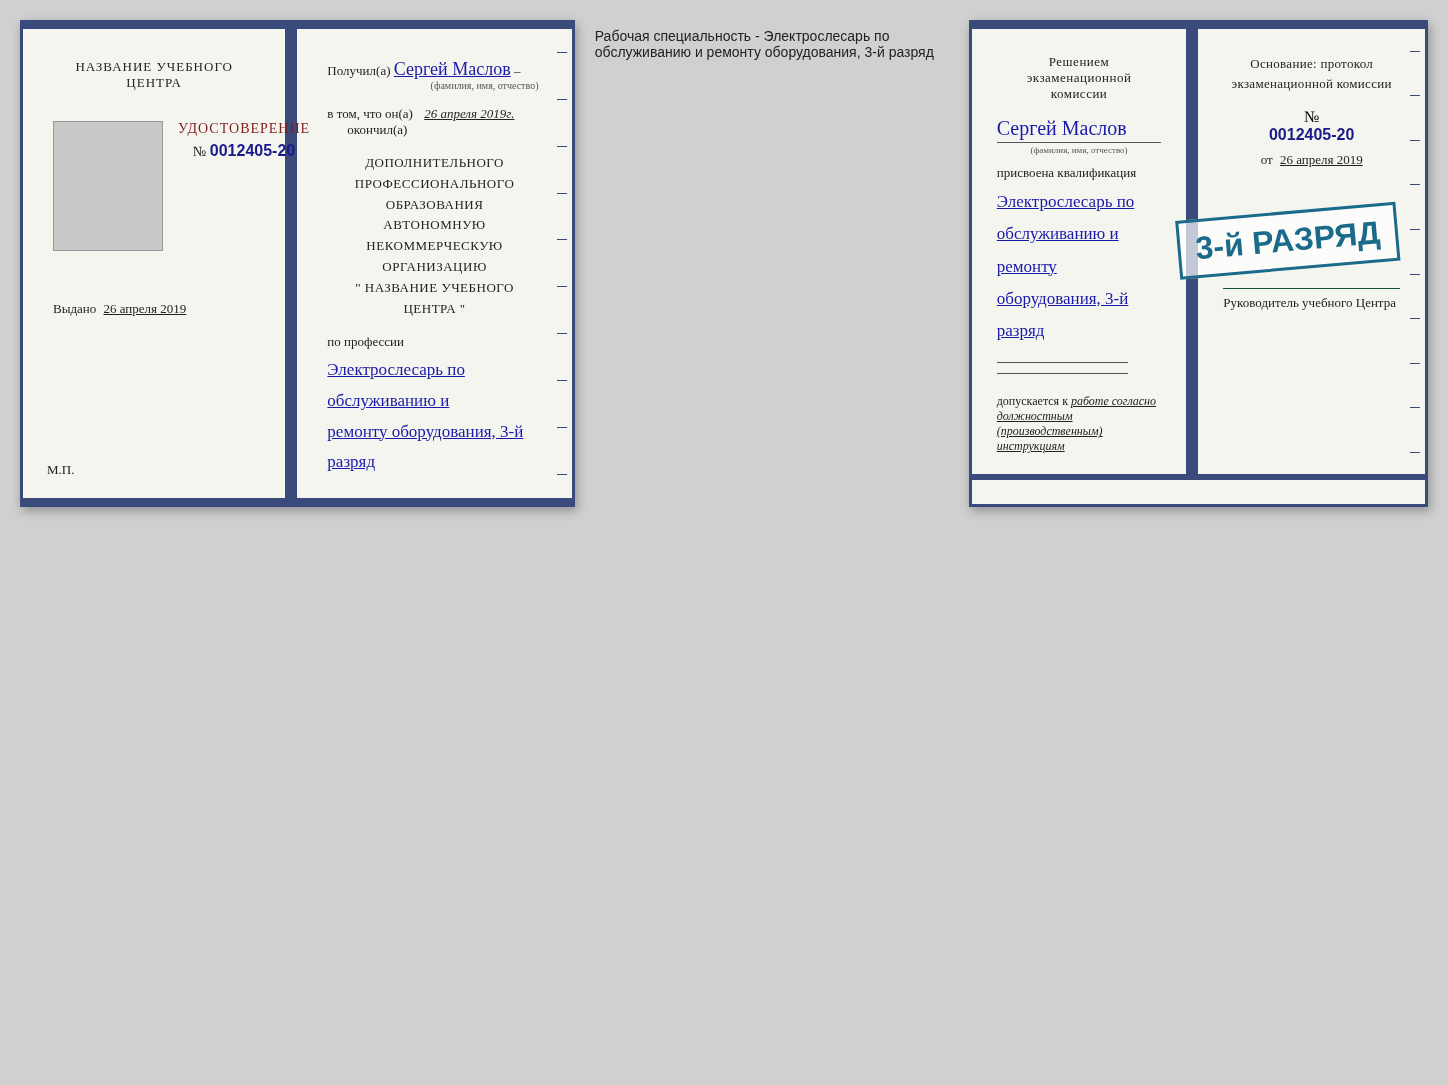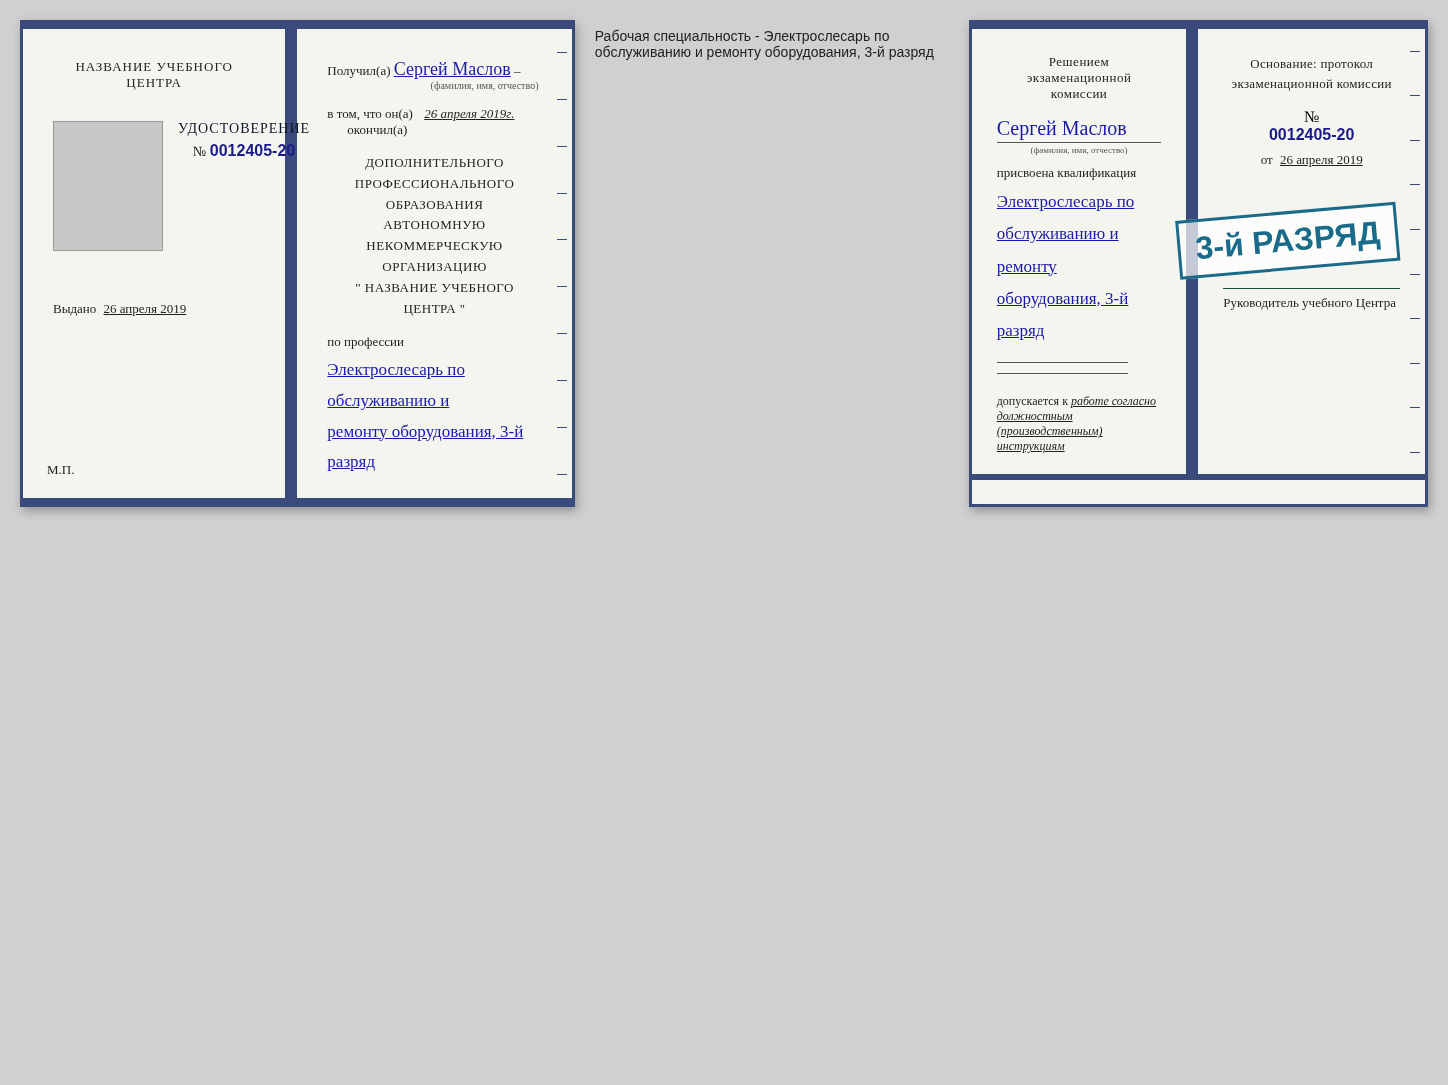--- a/index.html
+++ b/index.html
@@ -58,21 +58,21 @@
     .udostoverenie-text {
       text-align: center;
       flex: 1;
     }
 
     .udostoverenie-label {
       font-size: 14px;
       font-weight: normal;
       letter-spacing: 1px;
       margin-bottom: 5px;
-      color: #0f172a;
+      color: #7f1d1d;
     }
 
     .cert-number {
       font-size: 16px;
       font-weight: bold;
       color: #1a1a8a;
       font-family: Arial, sans-serif;
     }
 
     .vydano-line {

